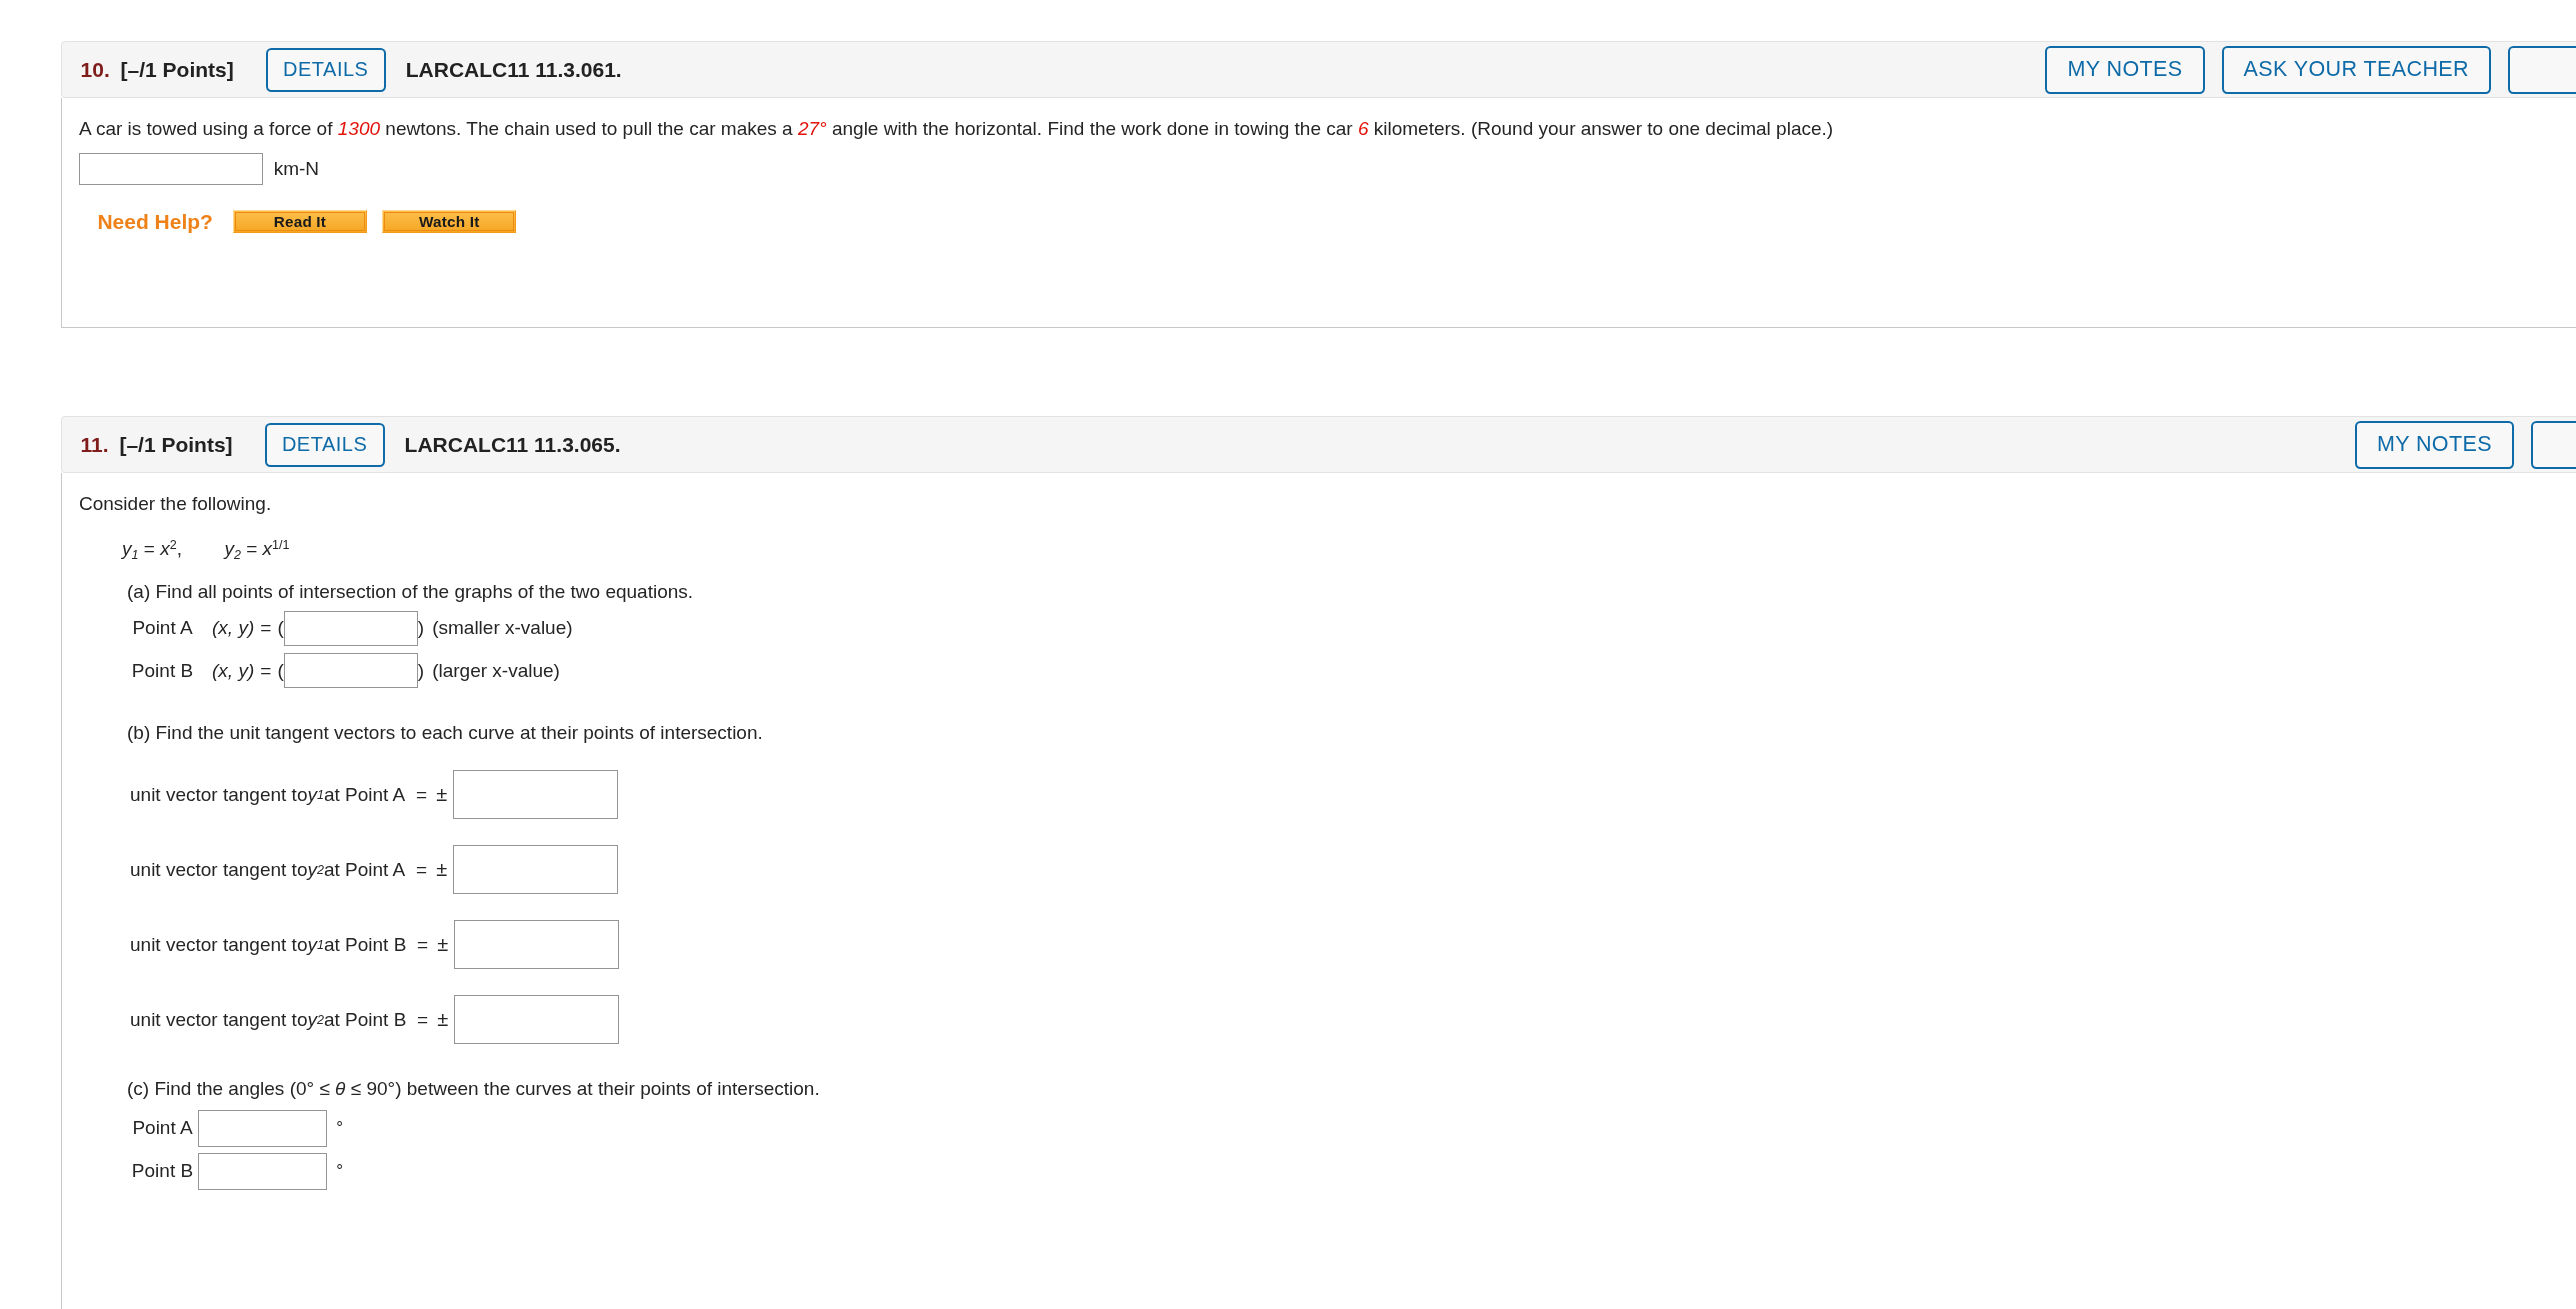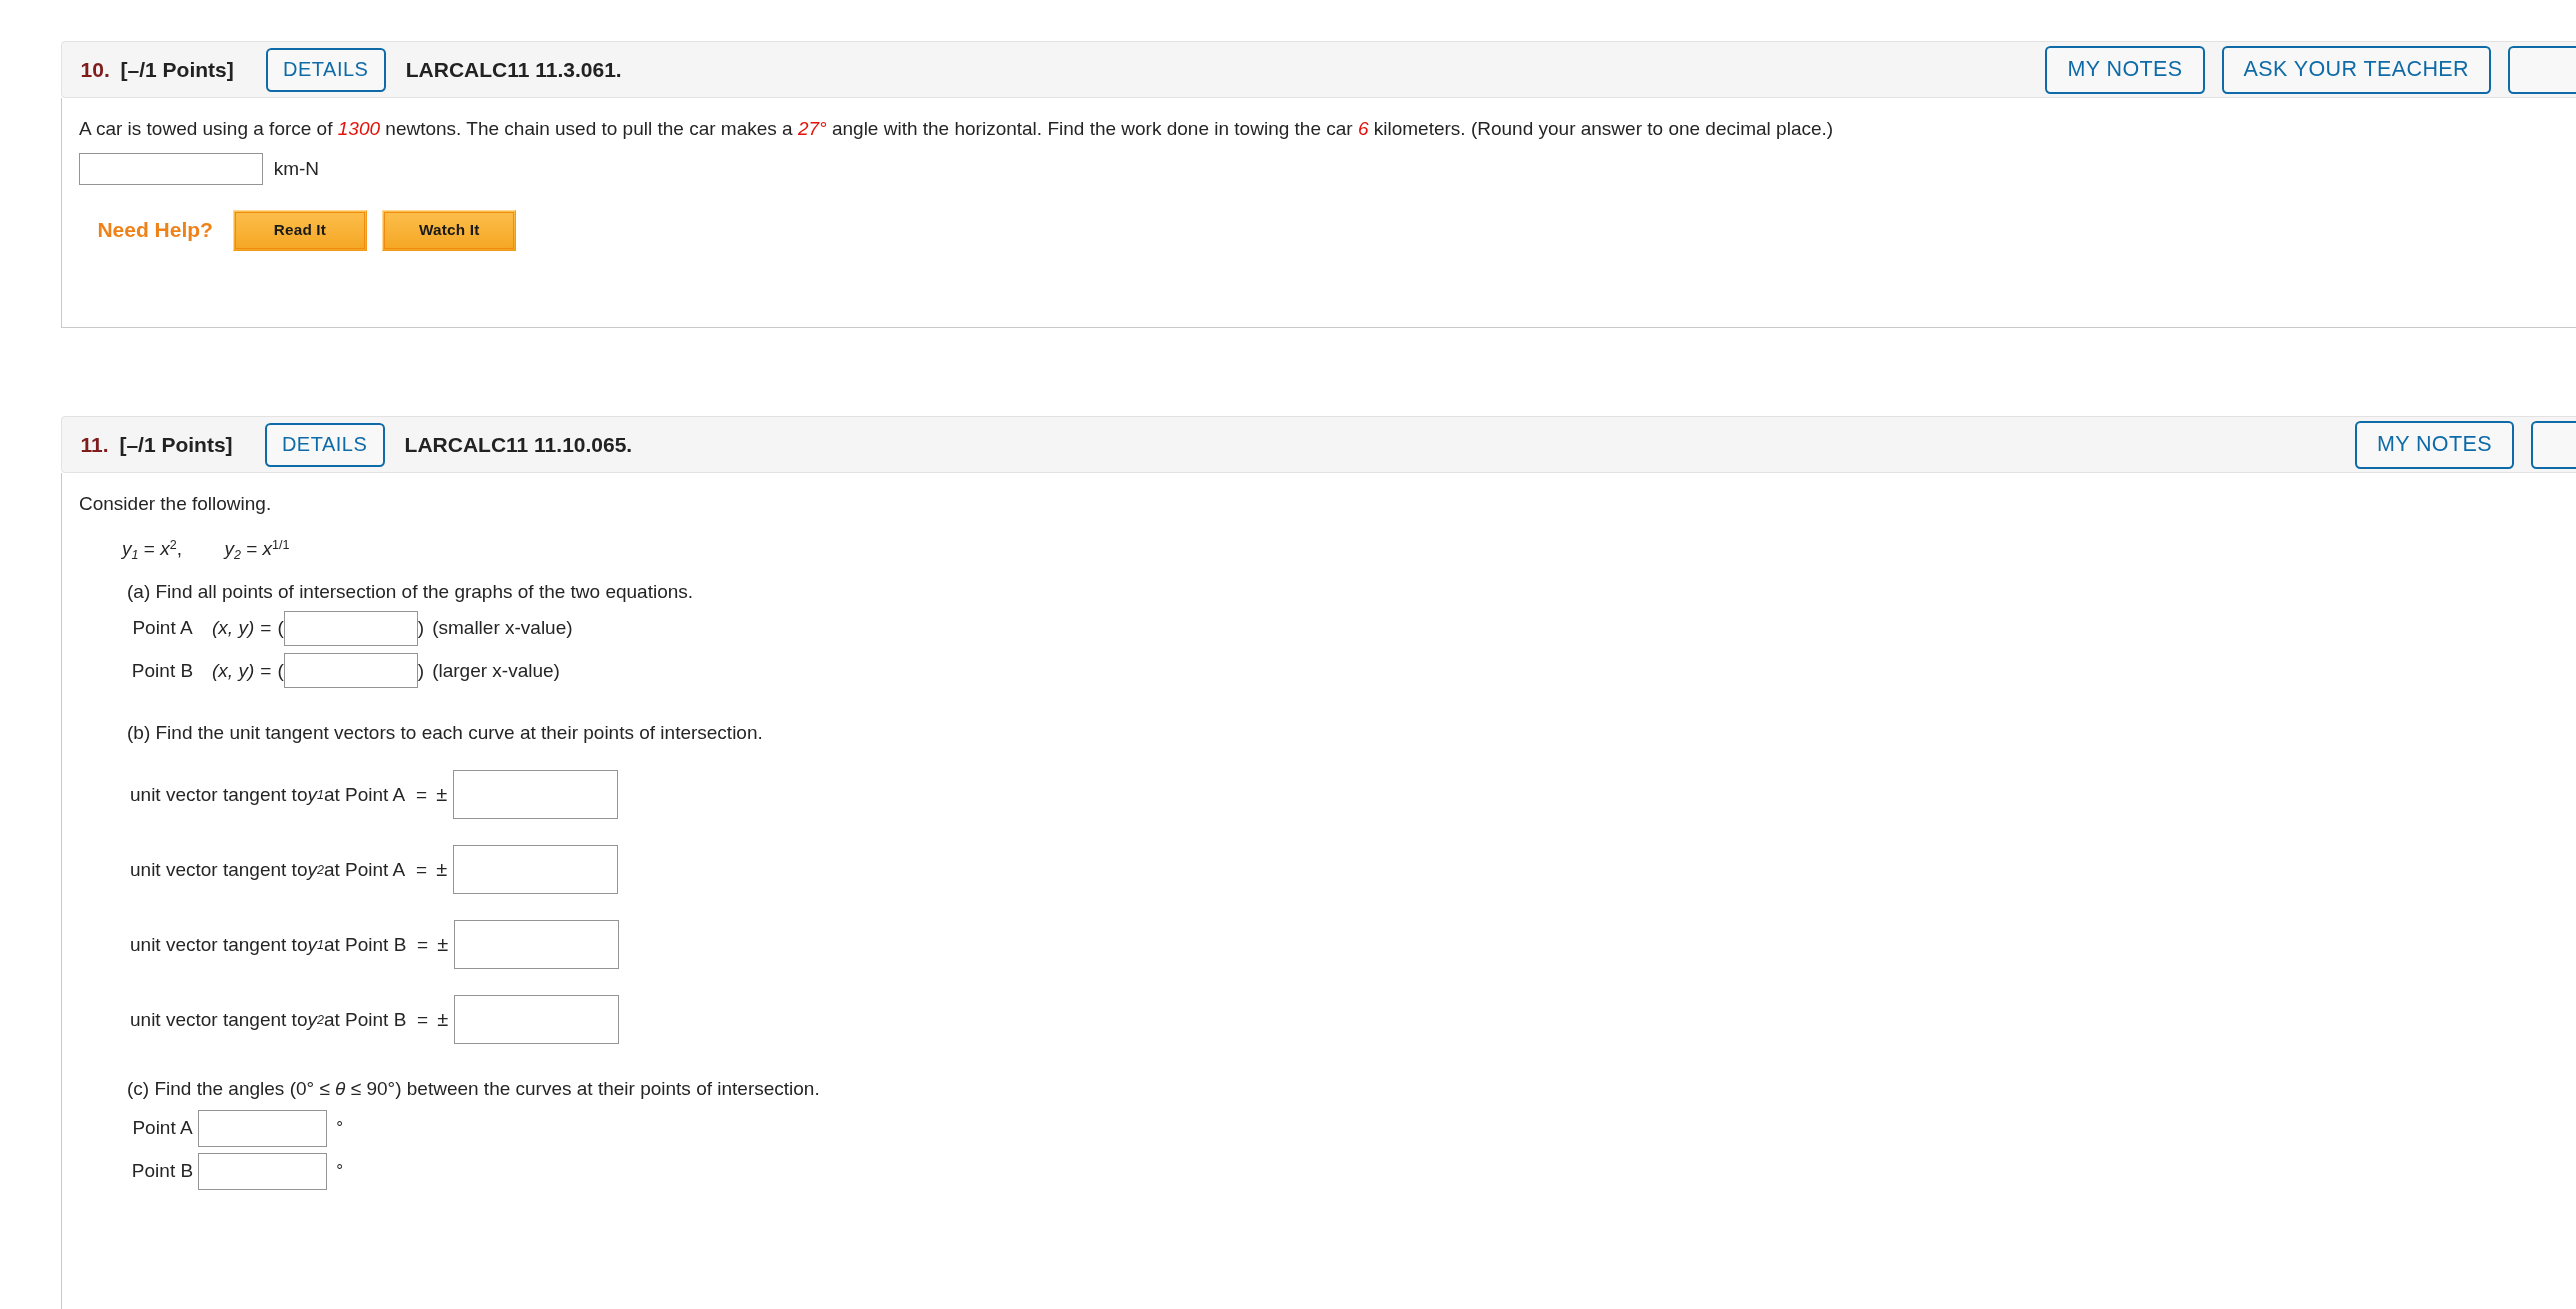--- a/index.html
+++ b/index.html
@@ -165,21 +165,21 @@
   .need-help-label {
     font-size: 21px;
     font-weight: bold;
     color: #ee8218;
     margin-left: 18.4px;
     margin-right: 20px;
     white-space: nowrap;
   }
   .help-btn {
     box-sizing: border-box;
-    height: 41px;
+    height: 23px;
     width: 134px;
     background: linear-gradient(#fcbf4c, #f5a623);
     border: 1.5px solid #f49a1a;
     border-top-color: #ffd892;
     border-left-color: #ffd892;
     outline: 1.5px solid #ef8c10;
     outline-offset: -3.1px;
     color: #1a1a1a;
     font-size: 15.3px;
     font-weight: bold;
@@ -275,21 +275,21 @@
       </div>
     </div>
   </div>
 
   <div class="question" id="q11">
 
     <div class="q-header">
       <span class="q-number">11.</span>
       <span class="q-points">[–/1 Points]</span>
       <div class="btn-details">DETAILS</div>
-      <span class="q-code">LARCALC11 11.10.065.</span>
+      <span class="q-code">LARCALC11 11.3.065.</span>
 
       <div class="header-right" style="margin-right:-23px;">
         <div class="btn-outline">MY NOTES</div>
         <div class="btn-outline" style="width:138px;">&nbsp;</div>
       </div>
     </div>
 
     <div class="q-body" style="padding-left:17px; padding-top:17px; height:844px;">
 
       <div class="prompt">Consider the following.</div>

